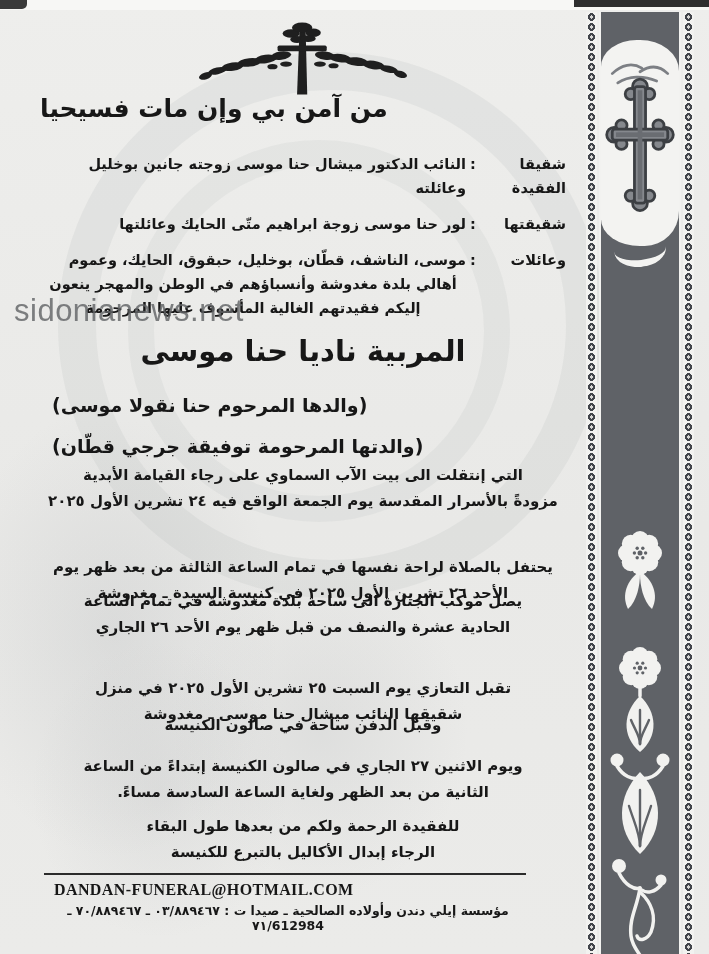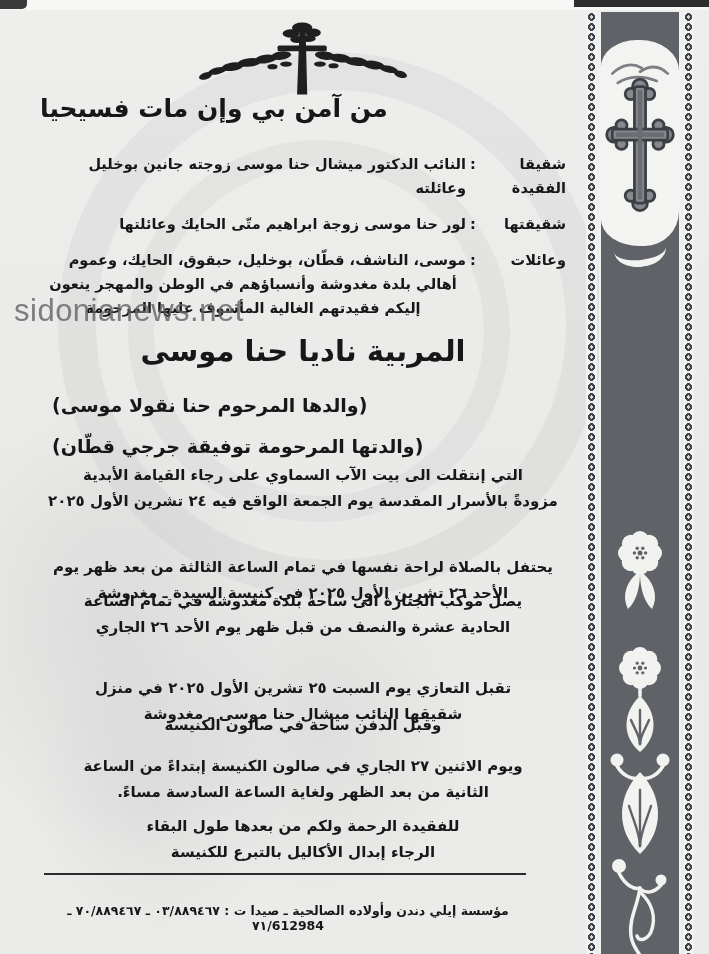--- a/index.html
+++ b/index.html
@@ -279,16 +279,17 @@
     <div class="para para-6">
       <div>ويوم الاثنين ٢٧ الجاري في صالون الكنيسة إبتداءً من الساعة</div>
       <div>الثانية من بعد الظهر ولغاية الساعة السادسة مساءً.</div>
     </div>
     <div class="para para-7">
       <div>للفقيدة الرحمة ولكم من بعدها طول البقاء</div>
       <div>الرجاء إبدال الأكاليل بالتبرع للكنيسة</div>
     </div>
 
     <div class="footer-rule"></div>
+    <div class="email">DANDAN-FUNERAL@HOTMAIL.COM</div>
     <div class="agency">مؤسسة إيلي دندن وأولاده الصالحية ـ صيدا ت : ٠٣/٨٨٩٤٦٧ ـ ٧٠/٨٨٩٤٦٧ ـ ٧١/612984</div>
 
   </main>
 </div>
 
 </body></html>

